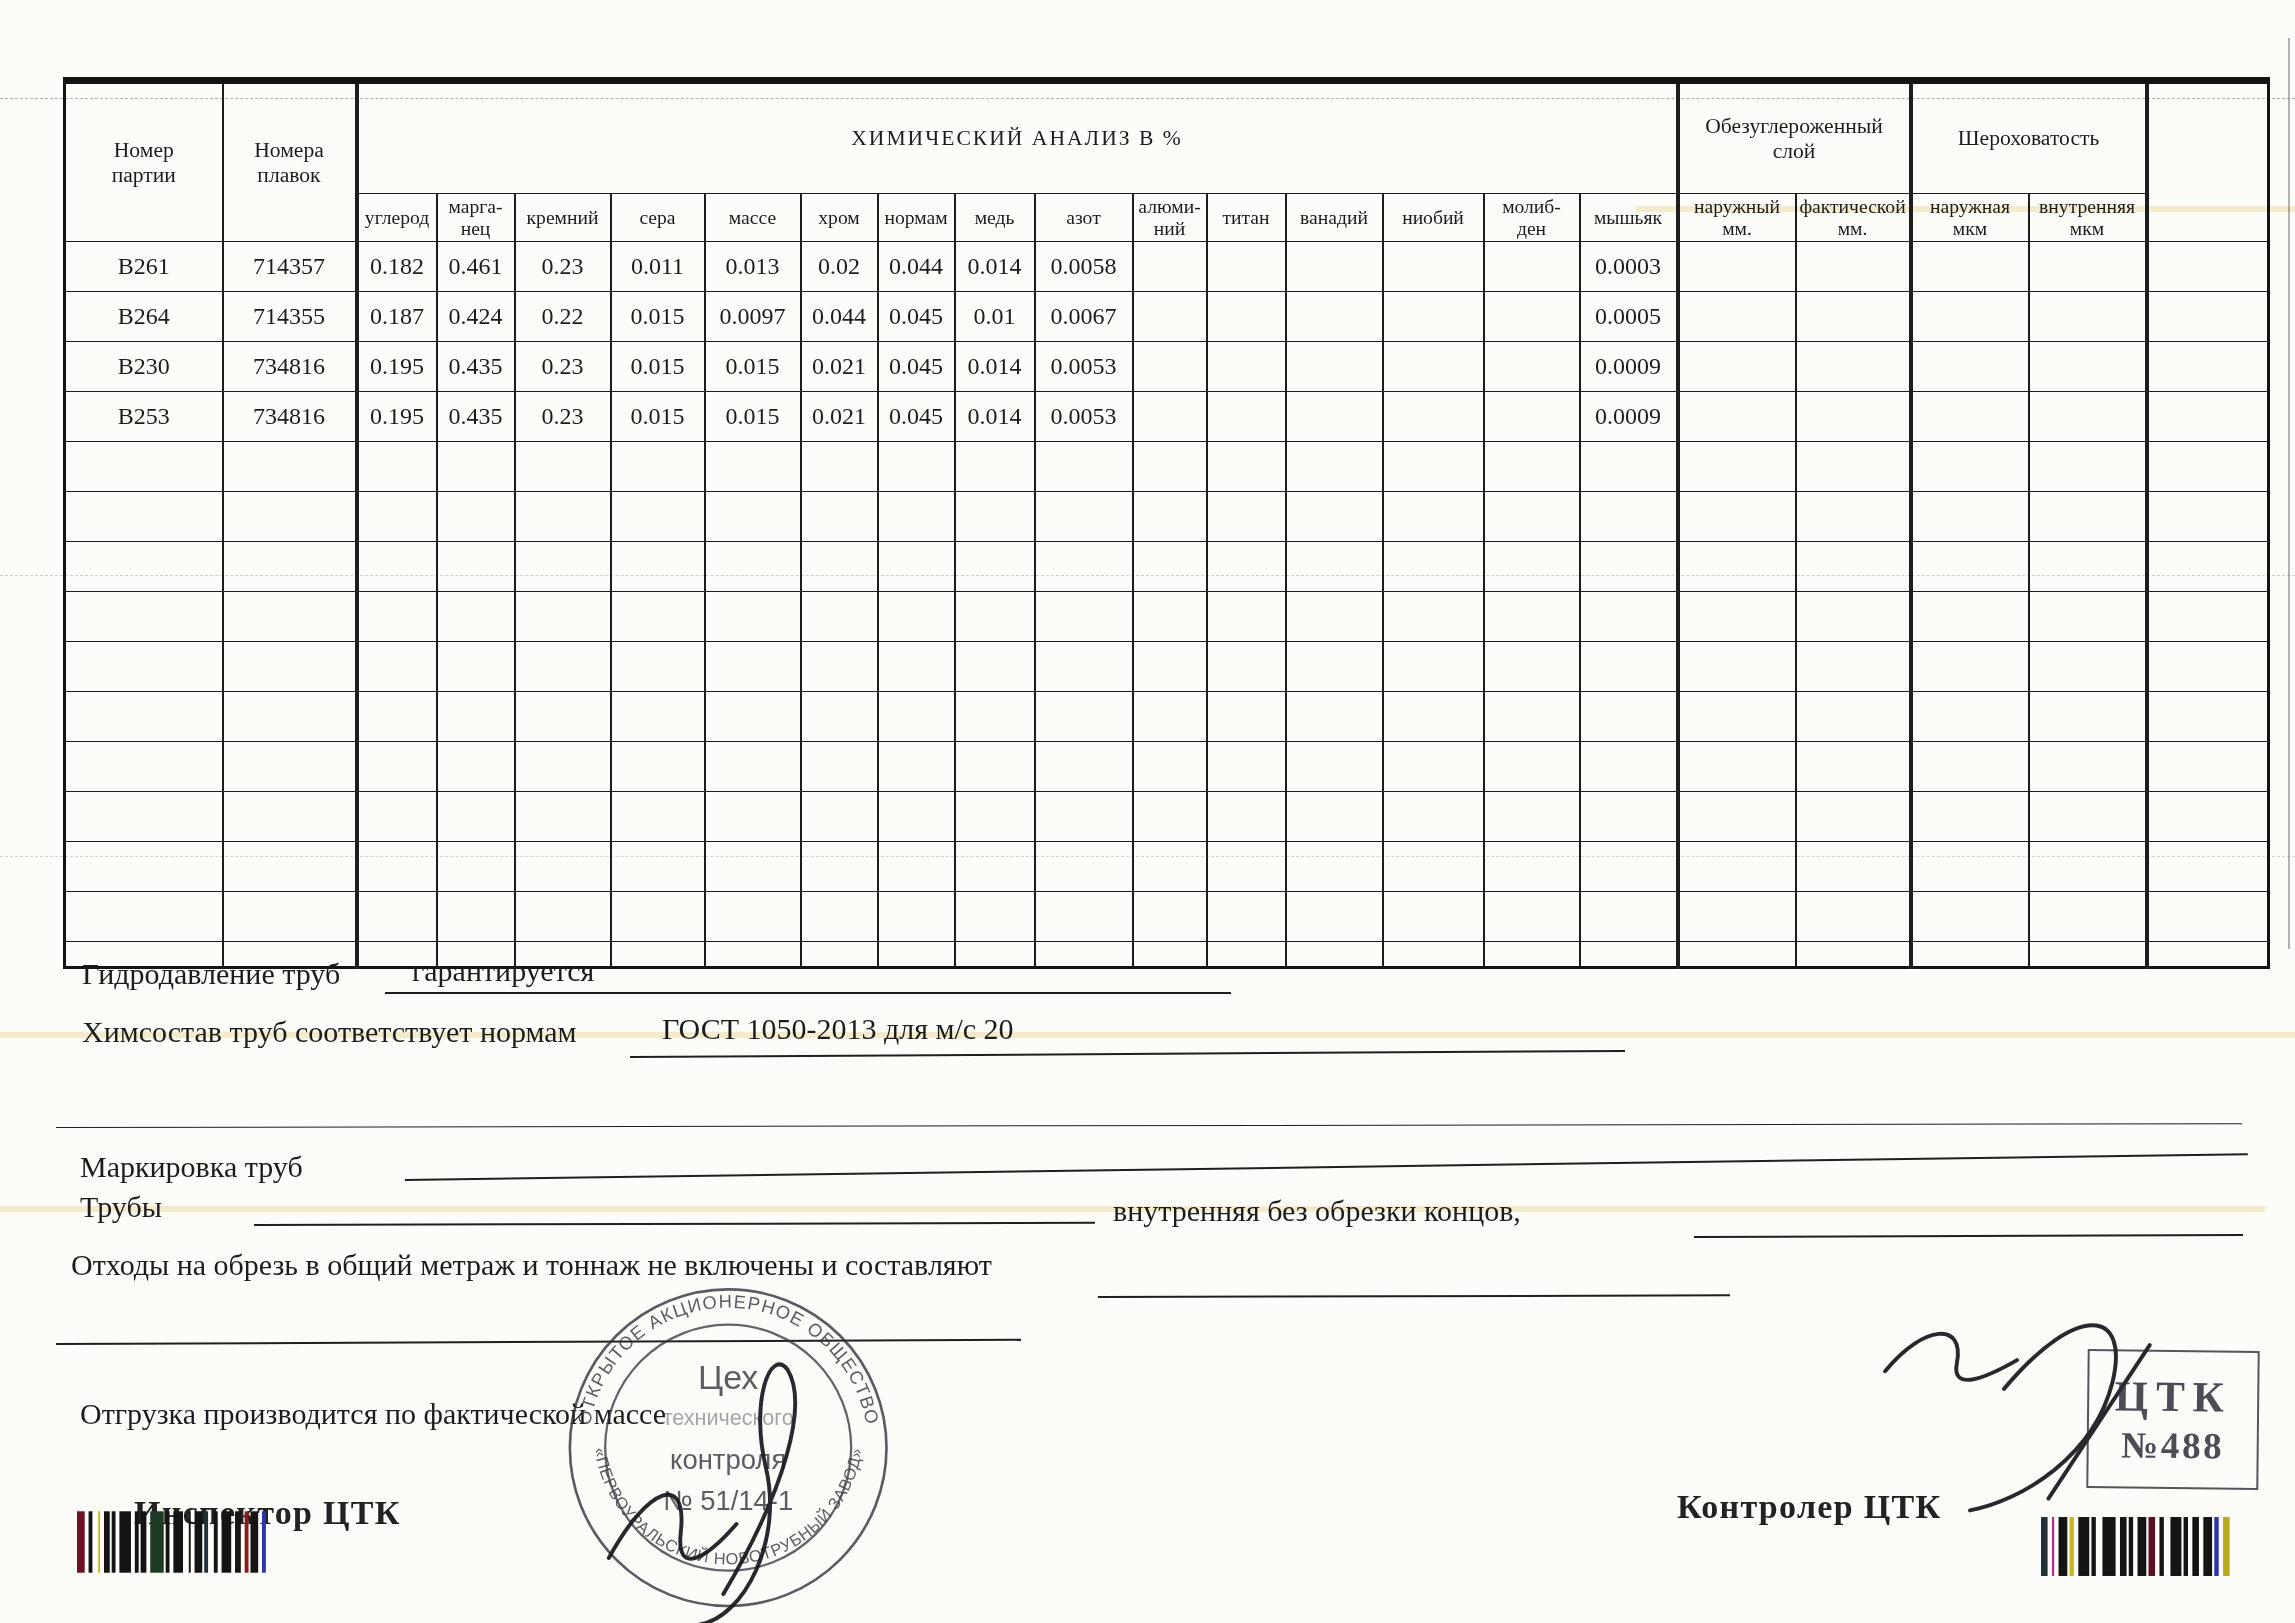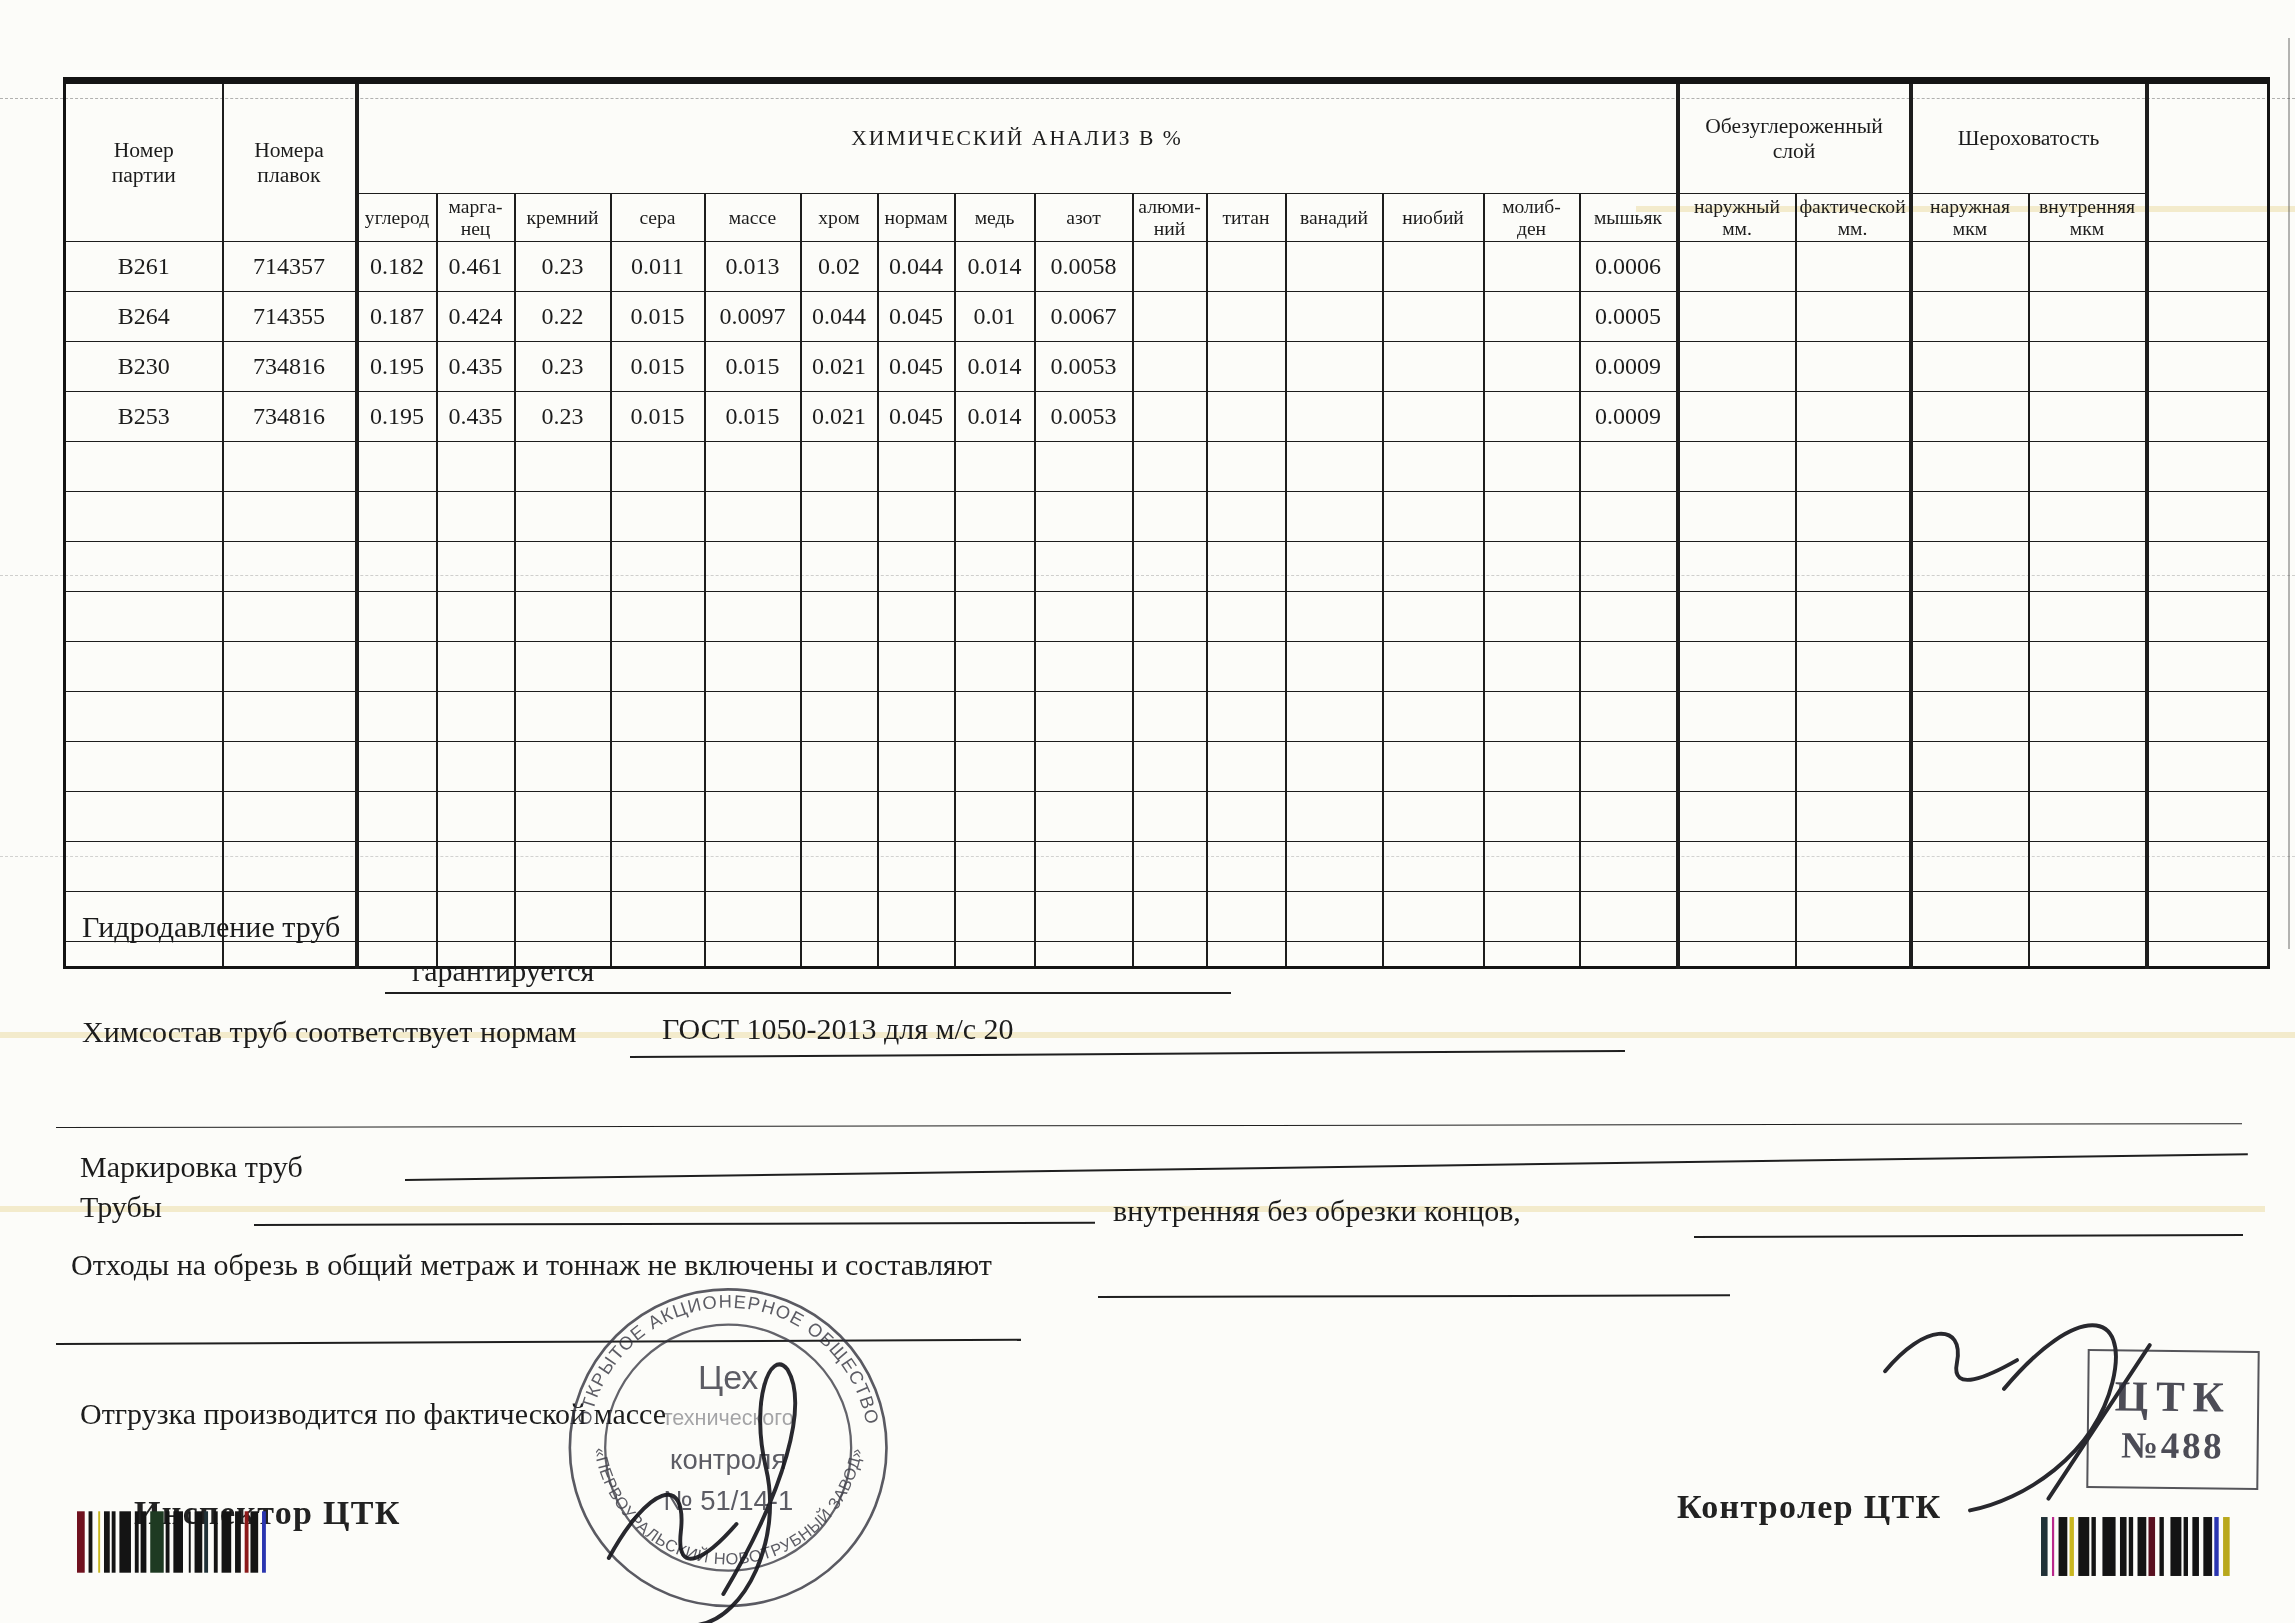--- a/index.html
+++ b/index.html
@@ -143,21 +143,21 @@
         <td>0.013</td>
         <td>0.02</td>
         <td>0.044</td>
         <td>0.014</td>
         <td>0.0058</td>
         <td></td>
         <td></td>
         <td></td>
         <td></td>
         <td></td>
-        <td>0.0006</td>
+        <td>0.0003</td>
         <td class="tl"></td>
         <td></td>
         <td class="tl"></td>
         <td></td>
         <td class="tl"></td>
       </tr>
       <tr>
         <td>В264</td>
         <td>714355</td>
         <td class="tl">0.187</td>
@@ -489,21 +489,21 @@
         <td></td>
         <td class="tl"></td>
         <td></td>
         <td class="tl"></td>
         <td></td>
         <td class="tl"></td>
       </tr>
     </tbody>
 </table>
 
-<div class="lbl" style="left:82px;top:910px;">Гидродавление труб</div>
+<div class="lbl" style="left:82px;top:957px;">Гидродавление труб</div>
 <div class="lbl" style="left:412px;top:954px;">гарантируется</div>
 <div class="rule" style="left:385px;top:992px;width:846px;"></div>
 
 <div class="lbl" style="left:82px;top:1015px;">Химсостав труб соответствует нормам</div>
 <div class="lbl" style="left:662px;top:1012px;">ГОСТ 1050-2013 для м/с 20</div>
 <div class="rule" style="left:630px;top:1056px;width:995px;transform:rotate(-.35deg);"></div>
 
 <div class="rule thin" style="left:56px;top:1127px;width:2186px;transform:rotate(-.1deg);"></div>
 
 <div class="lbl" style="left:80px;top:1139px;margin-top:11px;">Маркировка труб</div>

